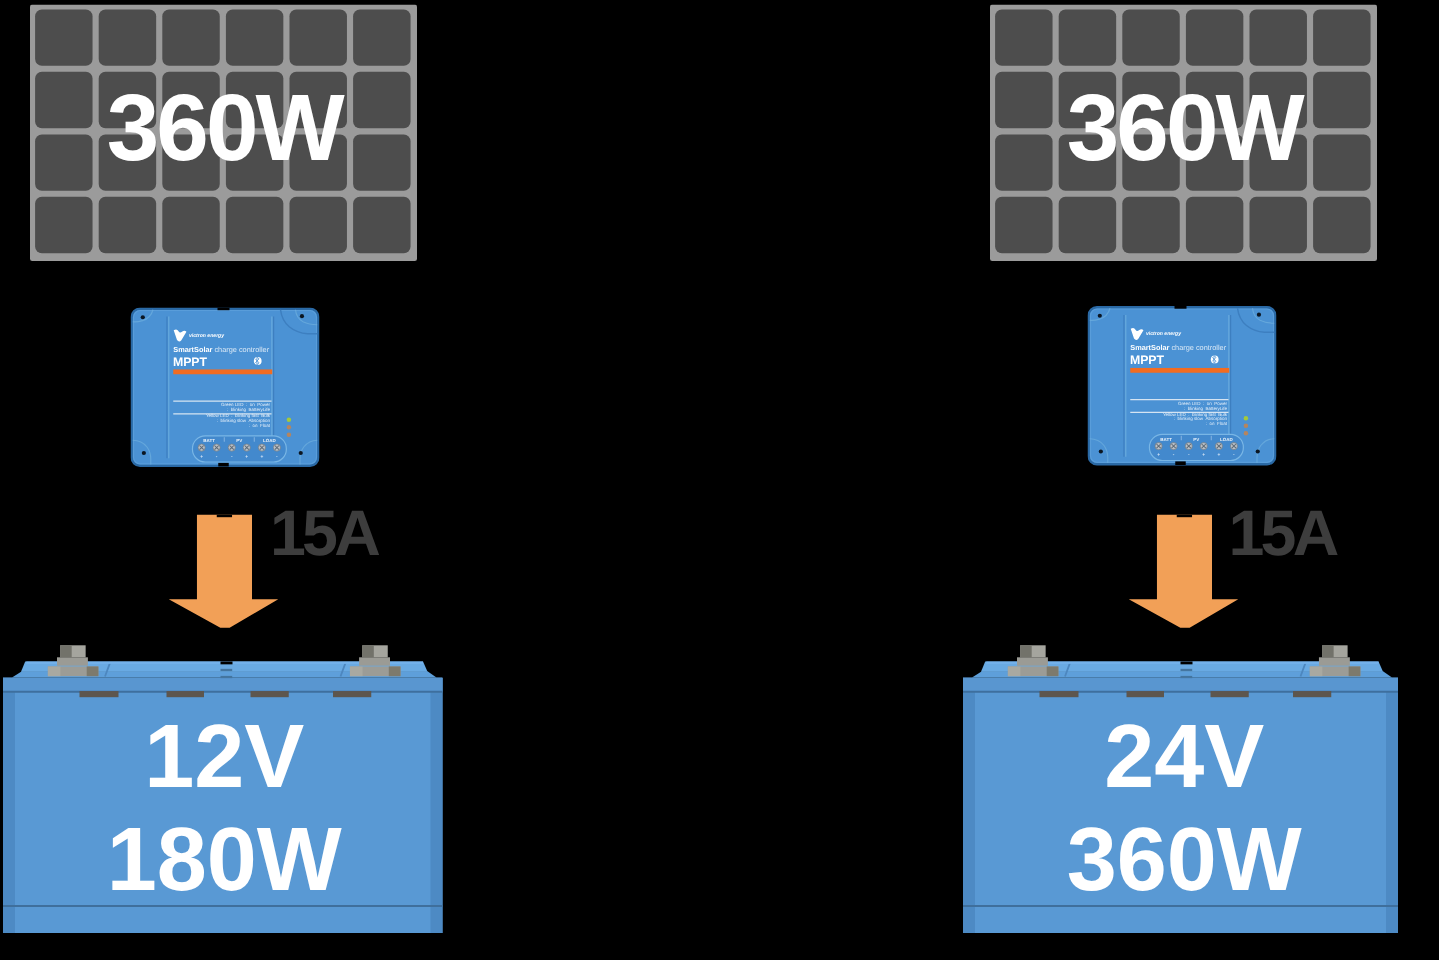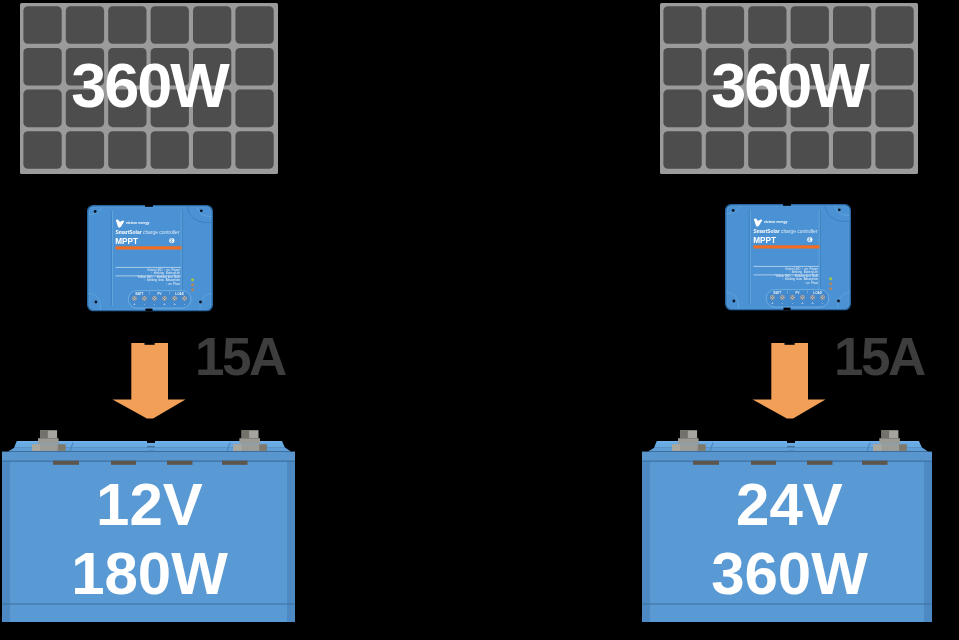--- a/index.html
+++ b/index.html
@@ -1,16 +1,16 @@
 <!DOCTYPE html>
 <html><head><meta charset="utf-8"><style>
 html,body{margin:0;padding:0;background:#000;}
 body{position:relative;width:959px;height:640px;overflow:hidden;font-family:"Liberation Sans",sans-serif;}
 .abs{position:absolute;}
-.amp{font-size:53px;font-weight:bold;color:#3d3d3d;line-height:63px;letter-spacing:-2.5px;margin-left:15px;}
+.amp{font-size:43px;font-weight:bold;color:#3d3d3d;line-height:63px;letter-spacing:-2.5px;}
 </style></head>
 <body>
 <svg class="abs" style="left:20px;top:2.5px" width="258" height="171" viewBox="0 0 258 171">
 <rect x="0" y="0" width="258" height="171" rx="1.5" fill="#9b9b9b"></rect>
 <rect x="3.4" y="3.3" width="38.3" height="37.55" rx="4.5" fill="#4d4d4d"></rect>
     <rect x="45.8" y="3.3" width="38.3" height="37.55" rx="4.5" fill="#4d4d4d"></rect>
     <rect x="88.2" y="3.3" width="38.3" height="37.55" rx="4.5" fill="#4d4d4d"></rect>
     <rect x="130.6" y="3.3" width="38.3" height="37.55" rx="4.5" fill="#4d4d4d"></rect>
     <rect x="173.0" y="3.3" width="38.3" height="37.55" rx="4.5" fill="#4d4d4d"></rect>
     <rect x="215.4" y="3.3" width="38.3" height="37.55" rx="4.5" fill="#4d4d4d"></rect>

